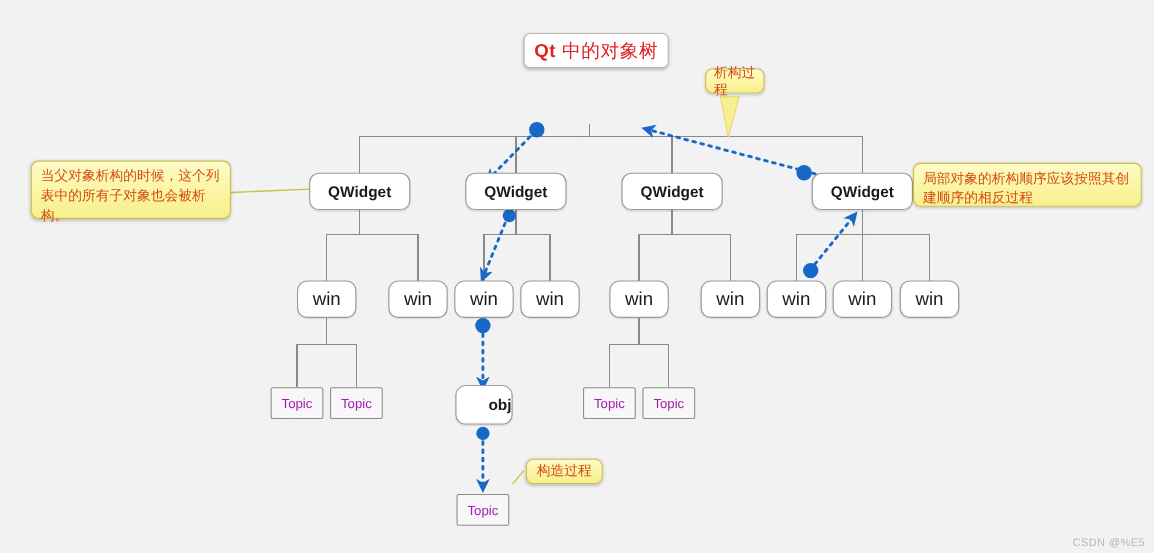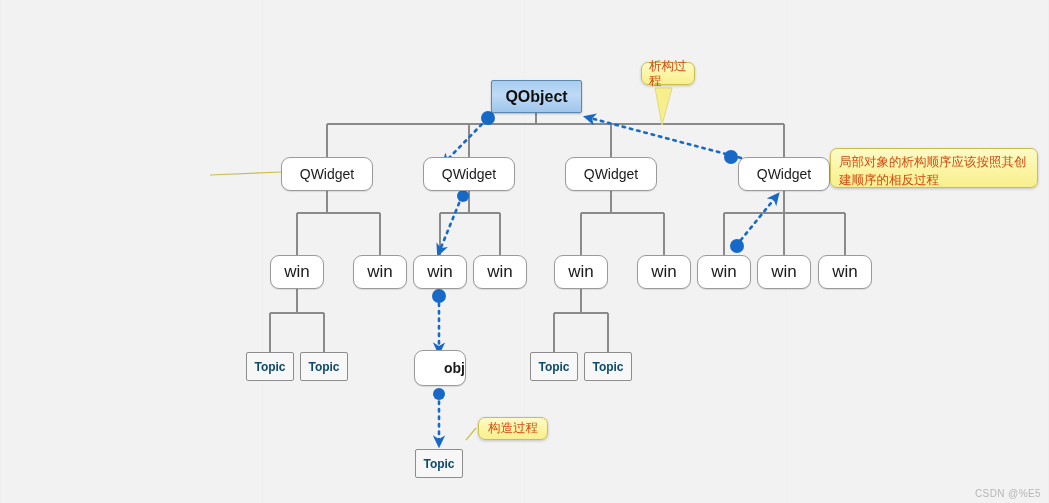--- a/index.html
+++ b/index.html
@@ -35,24 +35,24 @@
   .node.sq{border-radius:2px;background:#f7f7f7;border:1px solid #8d8d8d;}
 
   .n-qobject{
     background:linear-gradient(to bottom,#a8cdf0 0%,#bedaf5 45%,#9fc6ec 100%);
     border:1px solid #5f86ad;
     border-radius:2px;
     font-weight:bold;font-size:16px;
     color:#101010;
     box-shadow:0 1px 2px rgba(0,0,0,.25);
   }
-  .n-qwidget{font-size:14px;font-weight:400;box-shadow:0 1px 1px rgba(0,0,0,.10);}
+  .n-qwidget{font-size:14px;font-weight:700;box-shadow:0 1px 1px rgba(0,0,0,.10);}
   .n-win{font-size:17px;box-shadow:0 1px 1px rgba(0,0,0,.10);}
   .n-obj{font-size:14px;font-weight:bold;box-shadow:0 1px 1px rgba(0,0,0,.10);justify-content:flex-end;}
-  .n-topic{font-size:12px;color:#0c4a6e;font-weight:bold;}
+  .n-topic{font-size:12px;color:#a21caf;}
 
   .title-box{
     position:absolute;
     display:flex;align-items:center;justify-content:center;
     background:#ffffff;
     border:1px solid #b8b8b8;
     border-radius:6px;
     box-shadow:0 1px 3px rgba(0,0,0,.22);
     color:#e02020;
     font-size:17px;
@@ -168,24 +168,24 @@
 
     <g stroke="#c9bf4a" stroke-width="1.2" fill="none">
       <path d="M210,175 L281,172"></path>
       <path d="M830,172 L824,172"></path>
       <path d="M476,428 L466,440"></path>
     </g>
 
     <polygon points="655,88 672,88 662,125" fill="#f7ef8e" stroke="#e2da78" stroke-width="1"></polygon>
   </svg>
 
-
-  <div class="node n-qobject" style="left:491px;top:80px;width:91px;height:33px;">
-    <span>QObject</span>
-  </div>
+  <div class="title-box" style="left:476px;top:30px;width:130px;height:30px;">
+    <span><b>Qt</b><span> 中的对象树</span></span>
+  </div>
+
 
   <div class="node round n-qwidget" style="left:281px;top:157px;width:92px;height:34px;">
     <span>QWidget</span>
   </div>
   <div class="node round n-qwidget" style="left:423px;top:157px;width:92px;height:34px;">
     <span>QWidget</span>
   </div>
   <div class="node round n-qwidget" style="left:565px;top:157px;width:92px;height:34px;">
     <span>QWidget</span>
   </div>
@@ -234,20 +234,23 @@
     <span>Topic</span>
   </div>
   <div class="node sq n-topic" style="left:415px;top:449px;width:48px;height:29px;">
     <span>Topic</span>
   </div>
 
   <div class="node round n-obj" style="left:414px;top:350px;width:52px;height:36px;">
     <span>obj</span>
   </div>
 
+  <div class="callout" style="left:28px;top:146px;width:182px;height:53px;">
+    <span>当父对象析构的时候，这个列表中的所有子对象也会被析构。</span>
+  </div>
 
   <div class="callout" style="left:830px;top:148px;width:208px;height:40px;">
     <span>局部对象的析构顺序应该按照其创建顺序的相反过程</span>
   </div>
 
   <div class="callout small" style="left:641px;top:62px;width:54px;height:23px;">
     <span>析构过程</span>
   </div>
 
   <div class="callout small" style="left:478px;top:417px;width:70px;height:23px;">

